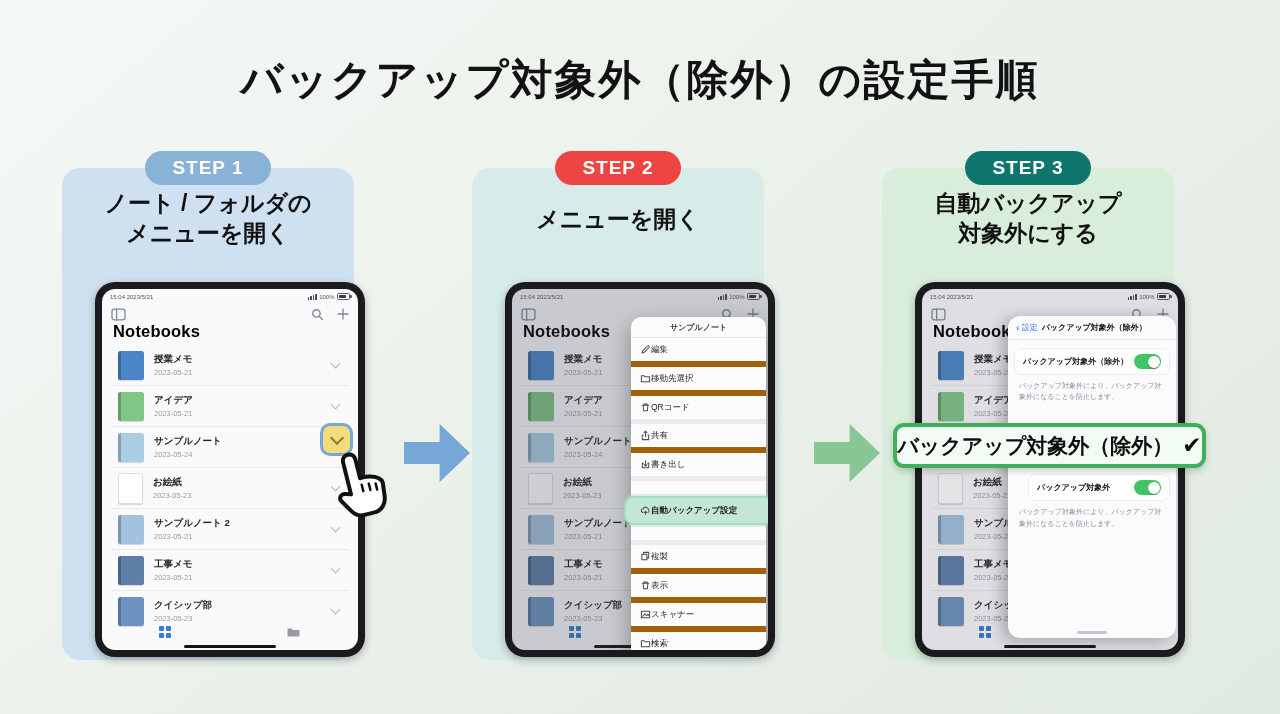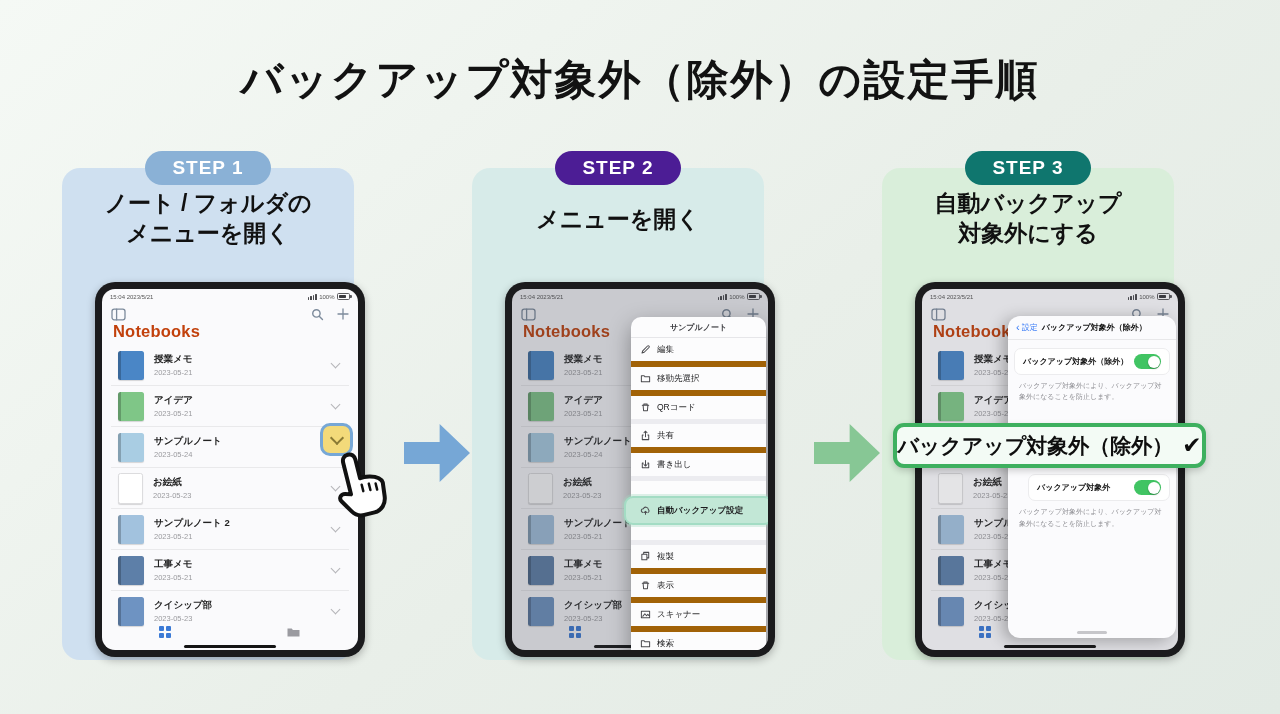--- a/index.html
+++ b/index.html
@@ -9,21 +9,21 @@
     font-size:42px;font-weight:bold;color:#121212;letter-spacing:2px;}
 
   
   .panel{position:absolute;top:168px;width:292px;height:492px;border-radius:18px;}
   .p1{left:62px;background:#cfe0f0;}
   .p2{left:472px;background:#d7ebe9;}
   .p3{left:882px;background:#d9eeda;}
   .badge{position:absolute;top:-17px;left:50%;transform:translateX(-50%);
     width:126px;height:34px;border-radius:17px;color:#fff;font-weight:bold;
     font-size:19px;letter-spacing:1px;display:flex;align-items:center;justify-content:center;}
-  .b1{background:#8ab1d6;} .b2{background:#4c1d95;} .b3{background:#0f766e;}
+  .b1{background:#8ab1d6;} .b2{background:#ef4444;} .b3{background:#0f766e;}
   .heading{position:absolute;top:20px;left:0;right:0;text-align:center;font-weight:bold;
     font-size:23px;line-height:1.32;color:#111;white-space:pre-line;}
   .p2 .heading{top:36px;}
 
   
   .arrow{position:absolute;top:424px;width:66px;height:58px;
     clip-path:polygon(0 31%,54% 31%,54% 0,100% 50%,54% 100%,54% 69%,0 69%);}
   .a1{left:404px;background:#76a7d6;}
   .a2{left:814px;background:#87c795;}
 
@@ -41,21 +41,21 @@
   .sig i:nth-child(3){height:4.4px}.sig i:nth-child(4){height:5.4px}
   .batt{position:relative;width:11px;height:5.5px;border:1px solid #5a5a5e;border-radius:1.6px;}
   .batt::before{content:"";position:absolute;left:.8px;top:.8px;bottom:.8px;width:70%;
     background:#3a3a3e;border-radius:.8px;}
   .batt::after{content:"";position:absolute;right:-2.6px;top:1px;width:1.5px;height:2.8px;
     background:#5a5a5e;border-radius:0 1px 1px 0;}
   .nav{position:absolute;top:15px;left:9px;right:9px;height:20px;display:flex;
     align-items:center;justify-content:space-between;}
   .navicons{display:flex;align-items:center;gap:13px;}
   .icostroke{stroke:#7d8b9c;fill:none;stroke-width:1.3;stroke-linecap:round;}
-  .apptitle{position:absolute;top:33px;left:11px;font-size:16.5px;font-weight:bold;color:#c2410c;letter-spacing:.2px;}
+  .apptitle{position:absolute;top:33px;left:11px;font-size:16.5px;font-weight:bold;color:#000000;letter-spacing:.2px;}
   .list{position:absolute;top:56px;left:9px;right:9px;}
   .row{position:relative;height:40px;display:flex;align-items:center;}
   .row + .row{border-top:1px solid #e9e9eb;}
   .cover{width:23px;height:29px;border-radius:2.5px;margin:0 10px 0 7px;
     border-left:3px solid rgba(0,0,0,.22);box-shadow:0 1px 1px rgba(0,0,0,.15);flex:none;}
   .cover.paper{background:#fff;border:1px solid #dcdcde;border-left:1px solid #dcdcde;}
   .meta{min-width:0;}
   .nbt{font-size:9.5px;font-weight:bold;color:#222;white-space:nowrap;}
   .nbd{font-size:7.5px;color:#9a9a9e;margin-top:2.5px;}
   .chev{position:absolute;right:10px;top:50%;width:6px;height:6px;margin-top:-5px;
@@ -75,21 +75,21 @@
     border-bottom:2px solid #8a7a34;transform:rotate(45deg);margin-top:-4px;}
   .hand{position:absolute;left:272px;top:281px;width:54px;height:70px;z-index:15;
     transform:rotate(-14deg);}
 
   
   .dim{position:absolute;inset:0;background:rgba(62,66,76,.26);z-index:2;}
   .popup{position:absolute;left:119px;top:28px;width:135px;z-index:5;background:#fcfcfd;
     border-radius:10px;box-shadow:0 8px 22px rgba(0,0,0,.35);padding-bottom:2px;}
   .ptitle{height:20px;display:flex;align-items:center;justify-content:center;
     font-size:8px;font-weight:bold;color:#3c3c40;border-bottom:1px solid #e6e6e9;}
-  .mitem{display:flex;align-items:center;gap:6px;height:23px;padding:0 9px;}
+  .mitem{display:flex;align-items:center;height:23px;padding:0 9px;}
   .mitem + .mitem{border-top:6px solid #a16207;}
   .msep{height:5px;background:#ececf0;}
   .micon{width:11px;height:11px;flex:none;display:flex;}
   .micon svg{width:11px;height:11px;stroke:#4a4a4e;fill:none;stroke-width:1.1;
     stroke-linecap:round;stroke-linejoin:round;}
   .mlabel{font-size:8.5px;color:#1b1b1d;white-space:nowrap;}
   .mitem.hl{margin:15px -7px;background:#c2e7d6;border:2px solid #a3dcc4;border-radius:9px;
     height:25px;padding:0 14px;box-shadow:0 0 0 2px rgba(160,215,190,.35);}
   .mitem.hl .mlabel{font-weight:bold;}
 

